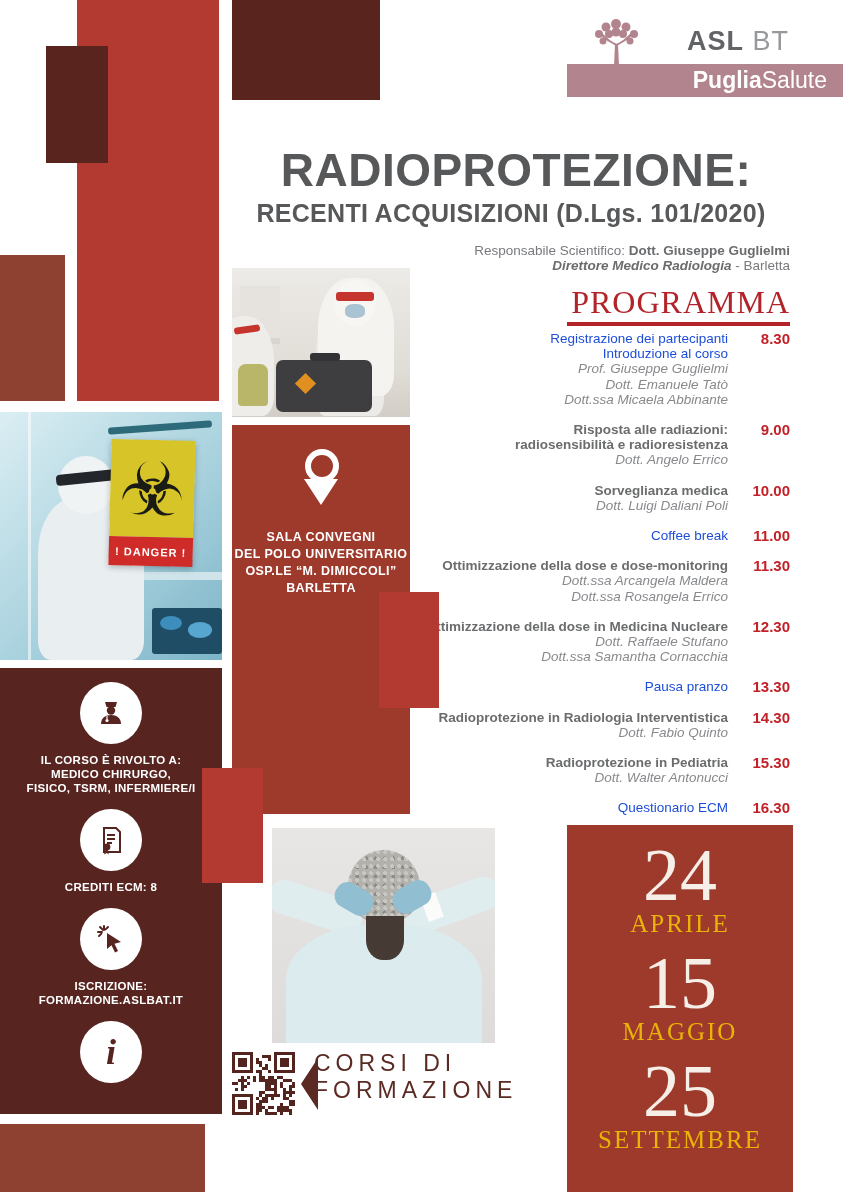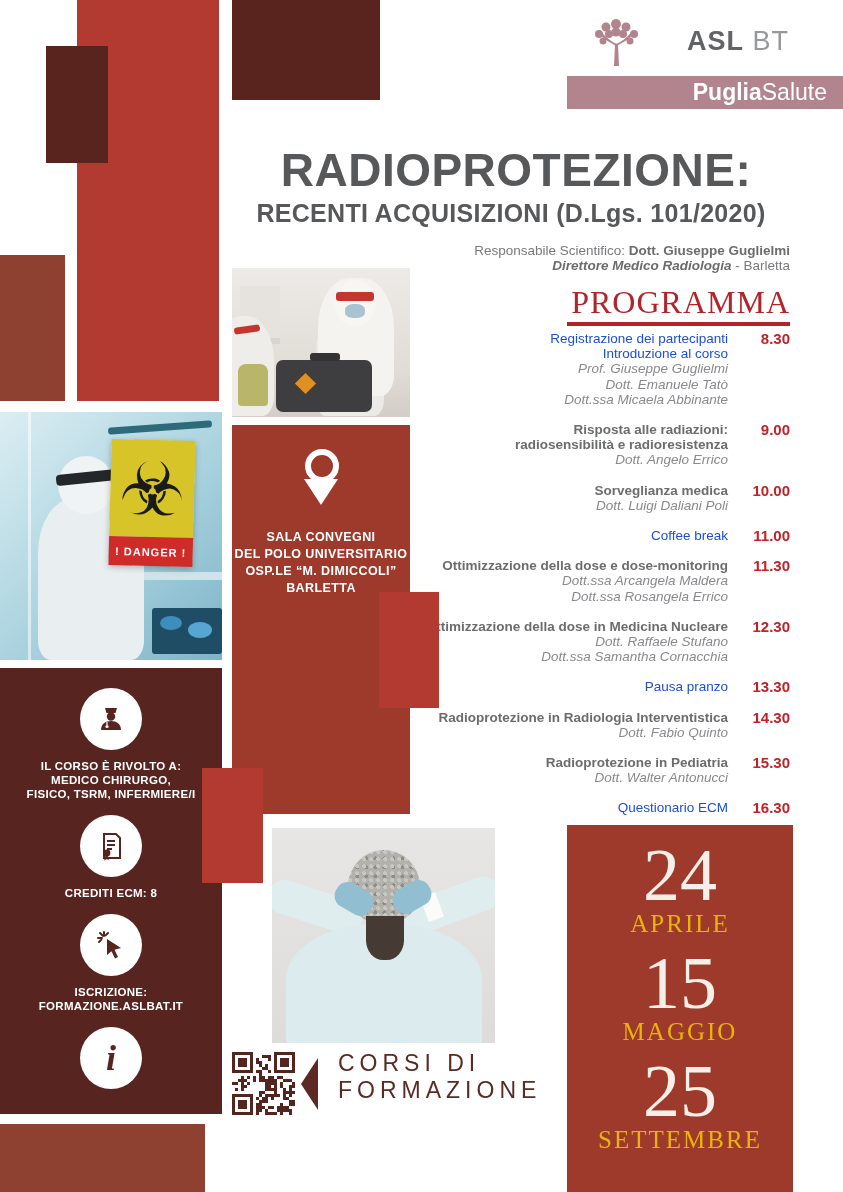--- a/index.html
+++ b/index.html
@@ -15,21 +15,21 @@
   .rect-maroon-topcenter{left:232px;top:0;width:148px;height:100px;background:#59241e;}
   .rect-red-mid{left:379px;top:592px;width:60px;height:116px;background:#b23a31;z-index:6;}
   .rect-red-low{left:202px;top:768px;width:61px;height:115px;background:#b23a31;z-index:6;}
   .rect-bottom-bar{left:0;top:1124px;width:205px;height:68px;background:#8e4130;}
 
   
   .logo-wrap{left:560px;top:10px;width:283px;height:90px;}
   .logo-text{position:absolute;left:92px;top:16px;font-size:27px;color:#6b6c6e;letter-spacing:1px;}
   .logo-text b{font-weight:700;color:#626366;margin-left:35px;}
   .logo-text span{color:#96989b;font-weight:400;}
-  .logo-banner{position:absolute;left:7px;top:66px;width:276px;height:33px;background:#b2858e;
+  .logo-banner{position:absolute;left:7px;top:54px;width:276px;height:33px;background:#b2858e;
                color:#ffffff;font-size:23px;display:flex;align-items:center;justify-content:flex-end;
                padding-right:16px;box-sizing:border-box;}
   .logo-banner b{font-weight:700;}
 
   
   .main-title{left:232px;top:146px;width:568px;text-align:center;color:#57585a;
               font-weight:800;font-size:46px;letter-spacing:.5px;line-height:48px;}
   .sub-title{left:222px;top:199px;width:578px;text-align:center;color:#57585a;
              font-weight:700;font-size:25px;letter-spacing:.3px;}
   .responsible{left:250px;top:243px;width:540px;text-align:right;color:#77797c;
@@ -100,40 +100,40 @@
   .venue{left:232px;top:425px;width:178px;height:389px;background:#9e3a2c;z-index:5;}
   .pin{position:absolute;left:67px;top:24px;width:44px;height:62px;}
   .pin-ring{position:absolute;left:6px;top:0;width:22px;height:22px;border:6px solid #ffffff;border-radius:50%;}
   .pin-tail{position:absolute;left:5px;top:30px;width:0;height:0;
             border-left:17px solid transparent;border-right:17px solid transparent;border-top:26px solid #ffffff;}
   .venue-text{position:absolute;left:0;top:104px;width:100%;text-align:center;color:#ffffff;
               font-weight:700;font-size:12.5px;line-height:17px;letter-spacing:.4px;}
 
   
   .sidebar{left:0;top:668px;width:222px;height:446px;background:#572420;z-index:5;
-           display:flex;flex-direction:column;align-items:center;padding-top:20px;box-sizing:border-box;}
+           display:flex;flex-direction:column;align-items:center;padding-top:14px;box-sizing:border-box;}
   .sb-item{display:flex;flex-direction:column;align-items:center;margin-bottom:14px;}
   .sb-circle{width:62px;height:62px;background:#ffffff;border-radius:50%;display:flex;
              align-items:center;justify-content:center;margin-bottom:9px;}
   .sb-circle svg{display:block;}
   .sb-text{text-align:center;color:#ffffff;font-weight:700;font-size:11.5px;line-height:14px;letter-spacing:.3px;}
   .info-glyph{font-family:"Liberation Serif",serif;font-style:italic;font-weight:700;font-size:36px;color:#572420;line-height:36px;}
 
   
   .dates{left:567px;top:825px;width:226px;height:367px;background:#9e3a2c;
          display:flex;flex-direction:column;align-items:center;padding-top:14px;box-sizing:border-box;}
   .date-item{text-align:center;margin-bottom:10px;}
   .date-day{font-family:"Liberation Serif",serif;font-size:74px;line-height:72px;color:#f5efe7;}
   .date-month{font-family:"Liberation Serif",serif;font-size:25px;line-height:26px;color:#eab308;letter-spacing:2px;}
 
   
   .qr{left:232px;top:1052px;width:63px;height:63px;}
   .arrow-left{left:301px;top:1058px;width:0;height:0;
               border-top:26px solid transparent;border-bottom:26px solid transparent;border-right:17px solid #5a2a23;}
-  .corsi{left:338px;top:1050px;width:300px;color:#5a2a23;font-size:23px;letter-spacing:5px;line-height:27px;font-weight:500;}
+  .corsi{left:314px;top:1050px;width:300px;color:#5a2a23;font-size:23px;letter-spacing:5px;line-height:27px;font-weight:500;}
 </style>
 </head>
 <body>
 
 <div class="poster">
 
   <div class="rect rect-red-tall"></div>
   <div class="rect rect-maroon-small"></div>
   <div class="rect rect-brown-left"></div>
   <div class="rect rect-maroon-topcenter"></div>

